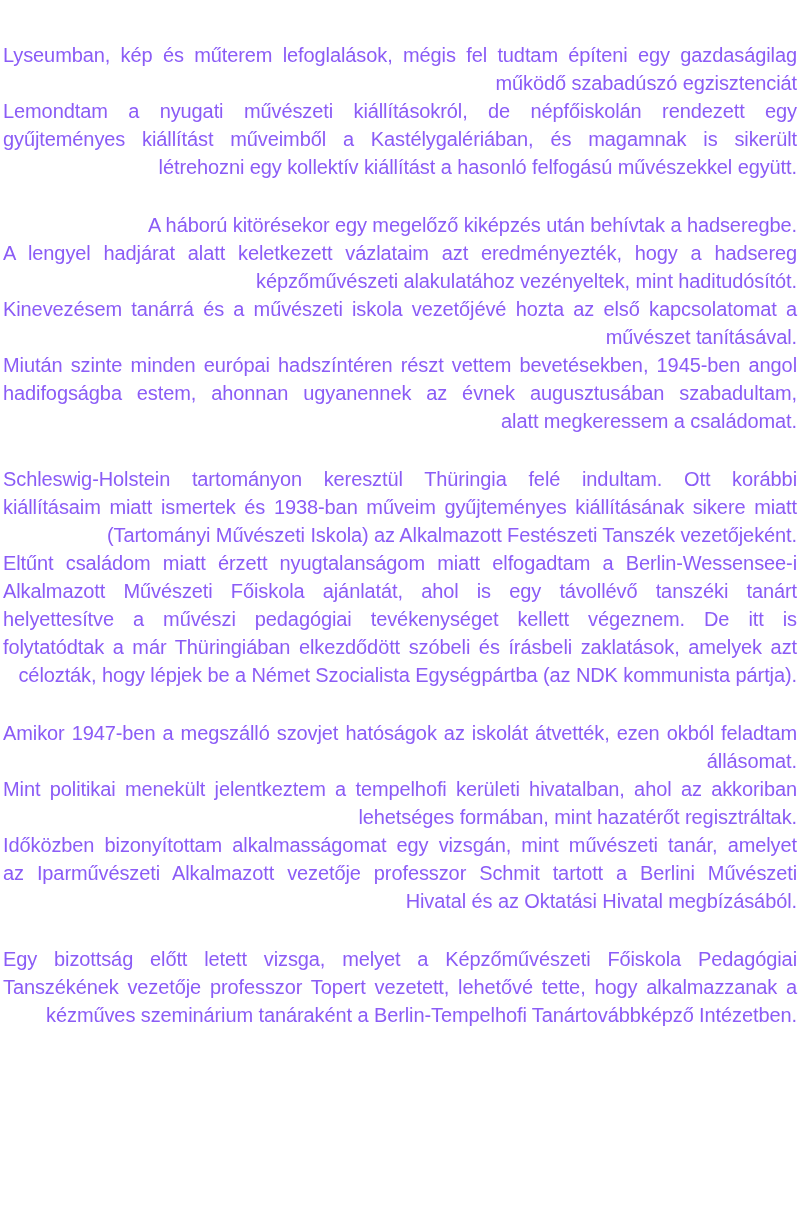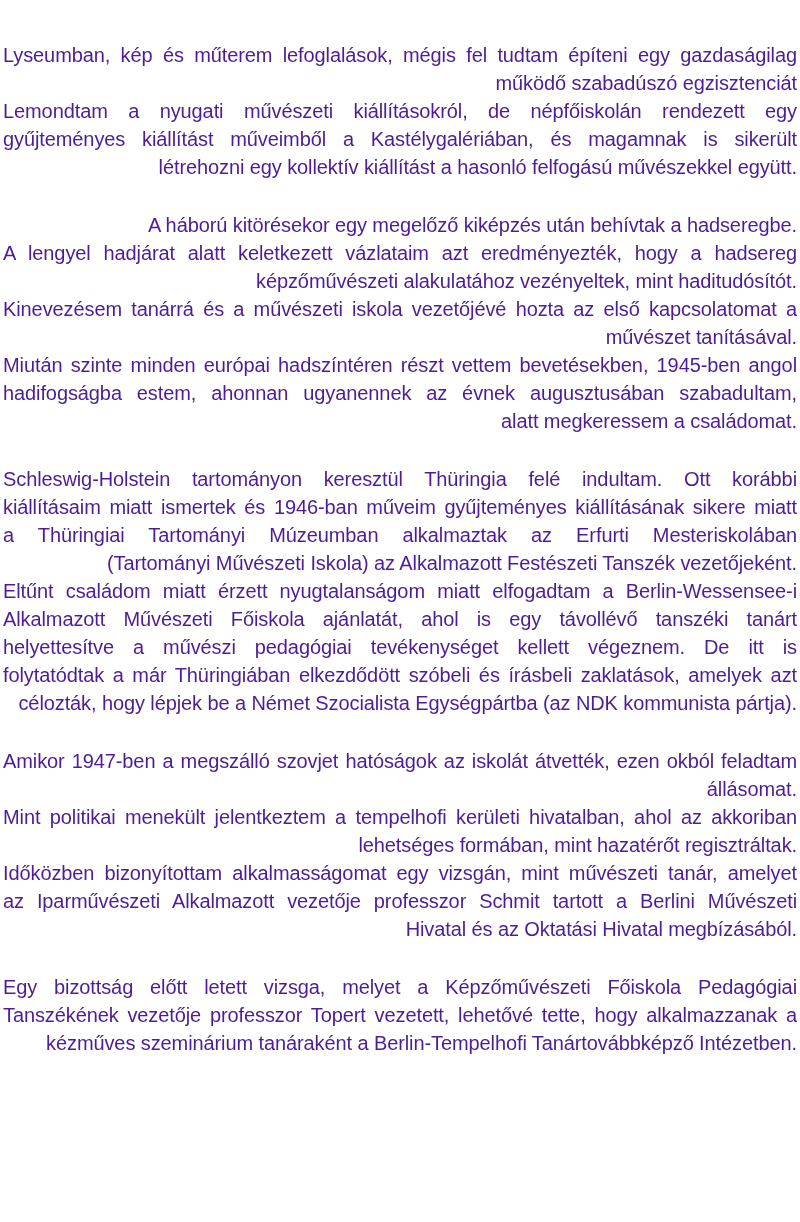--- a/index.html
+++ b/index.html
@@ -40,21 +40,21 @@
   }
   .line.fill {
     text-align: justify;
     -moz-text-align-last: justify;
     text-align-last: justify;
   }
 </style>
 </head>
 <body style="background: rgb(255, 255, 255);">
 
-<div class="page" style="color: #4c1d95;">
+<div class="page" style="color: #8b5cf6;">
 
   <section class="block">
     <p class="para">
         <span class="line fill">Lyseumban, kép és műterem lefoglalások, mégis fel tudtam építeni egy gazdaságilag</span>
         <span class="line">működő szabadúszó egzisztenciát</span>
       </p>
     <p class="para">
         <span class="line fill">Lemondtam a nyugati művészeti kiállításokról, de népfőiskolán rendezett egy</span>
         <span class="line fill">gyűjteményes kiállítást műveimből a Kastélygalériában, és magamnak is sikerült</span>
         <span class="line">létrehozni egy kollektív kiállítást a hasonló felfogású művészekkel együtt.</span>
@@ -76,22 +76,21 @@
     <p class="para">
         <span class="line fill">Miután szinte minden európai hadszíntéren részt vettem bevetésekben, 1945-ben angol</span>
         <span class="line fill">hadifogságba estem, ahonnan ugyanennek az évnek augusztusában szabadultam,</span>
         <span class="line">alatt megkeressem a családomat.</span>
       </p>
   </section>
 
   <section class="block">
     <p class="para">
         <span class="line fill">Schleswig-Holstein tartományon keresztül Thüringia felé indultam. Ott korábbi</span>
-        <span class="line fill">kiállításaim miatt ismertek és 1946-ban műveim gyűjteményes kiállításának sikere miatt</span>
-        <span class="line fill">a Thüringiai Tartományi Múzeumban alkalmaztak az Erfurti Mesteriskolában</span>
+        <span class="line fill">kiállításaim miatt ismertek és 1938-ban műveim gyűjteményes kiállításának sikere miatt</span>
         <span class="line">(Tartományi Művészeti Iskola) az Alkalmazott Festészeti Tanszék vezetőjeként.</span>
       </p>
     <p class="para">
         <span class="line fill">Eltűnt családom miatt érzett nyugtalanságom miatt elfogadtam a Berlin-Wessensee-i</span>
         <span class="line fill">Alkalmazott Művészeti Főiskola ajánlatát, ahol is egy távollévő tanszéki tanárt</span>
         <span class="line fill">helyettesítve a művészi pedagógiai tevékenységet kellett végeznem. De itt is</span>
         <span class="line fill">folytatódtak a már Thüringiában elkezdődött szóbeli és írásbeli zaklatások, amelyek azt</span>
         <span class="line">célozták, hogy lépjek be a Német Szocialista Egységpártba (az NDK kommunista pártja).</span>
       </p>
   </section>

